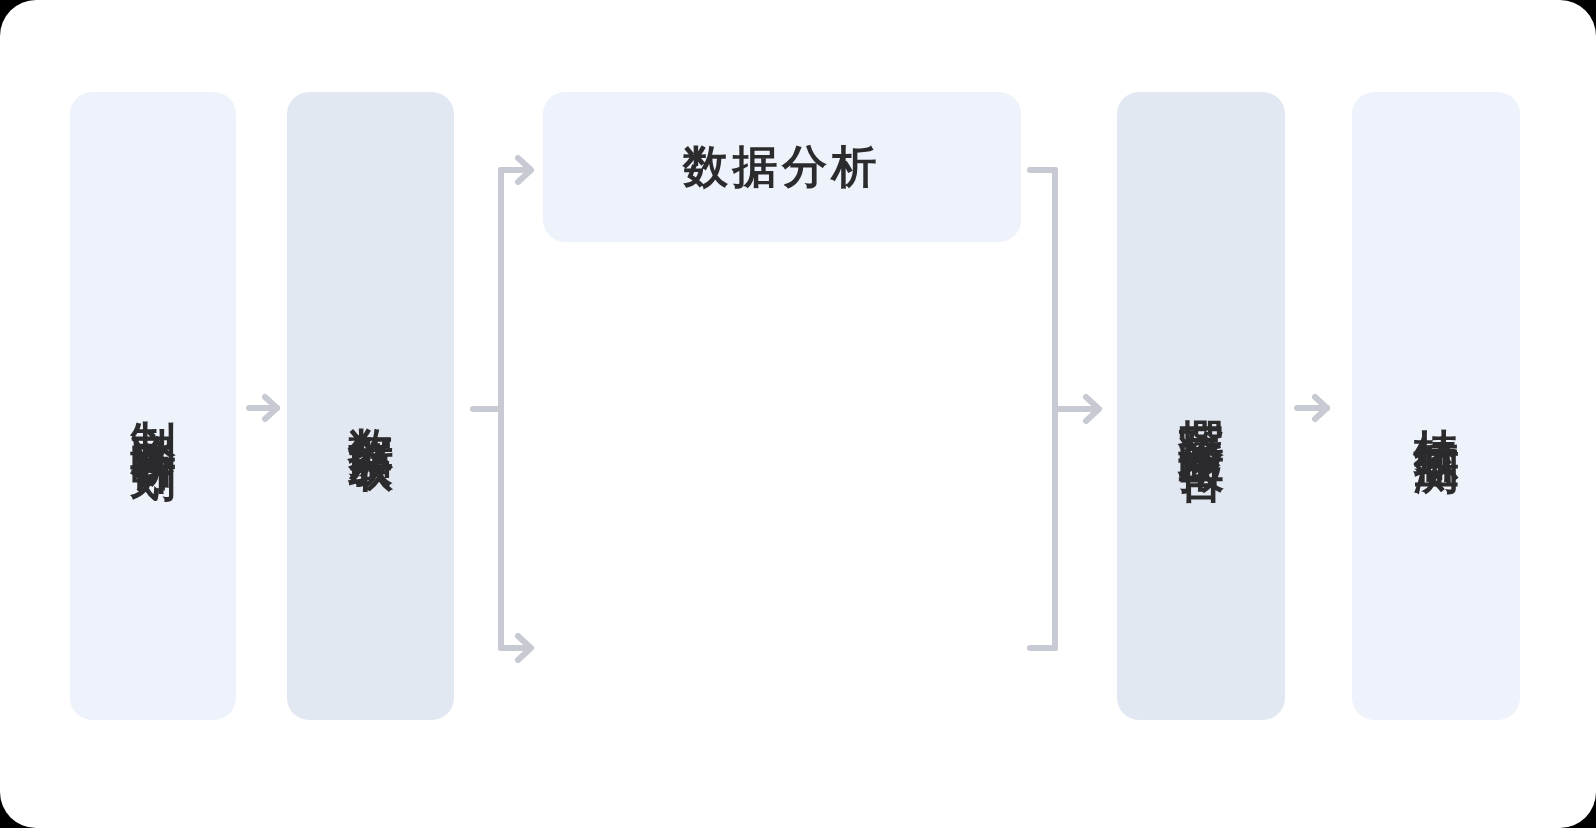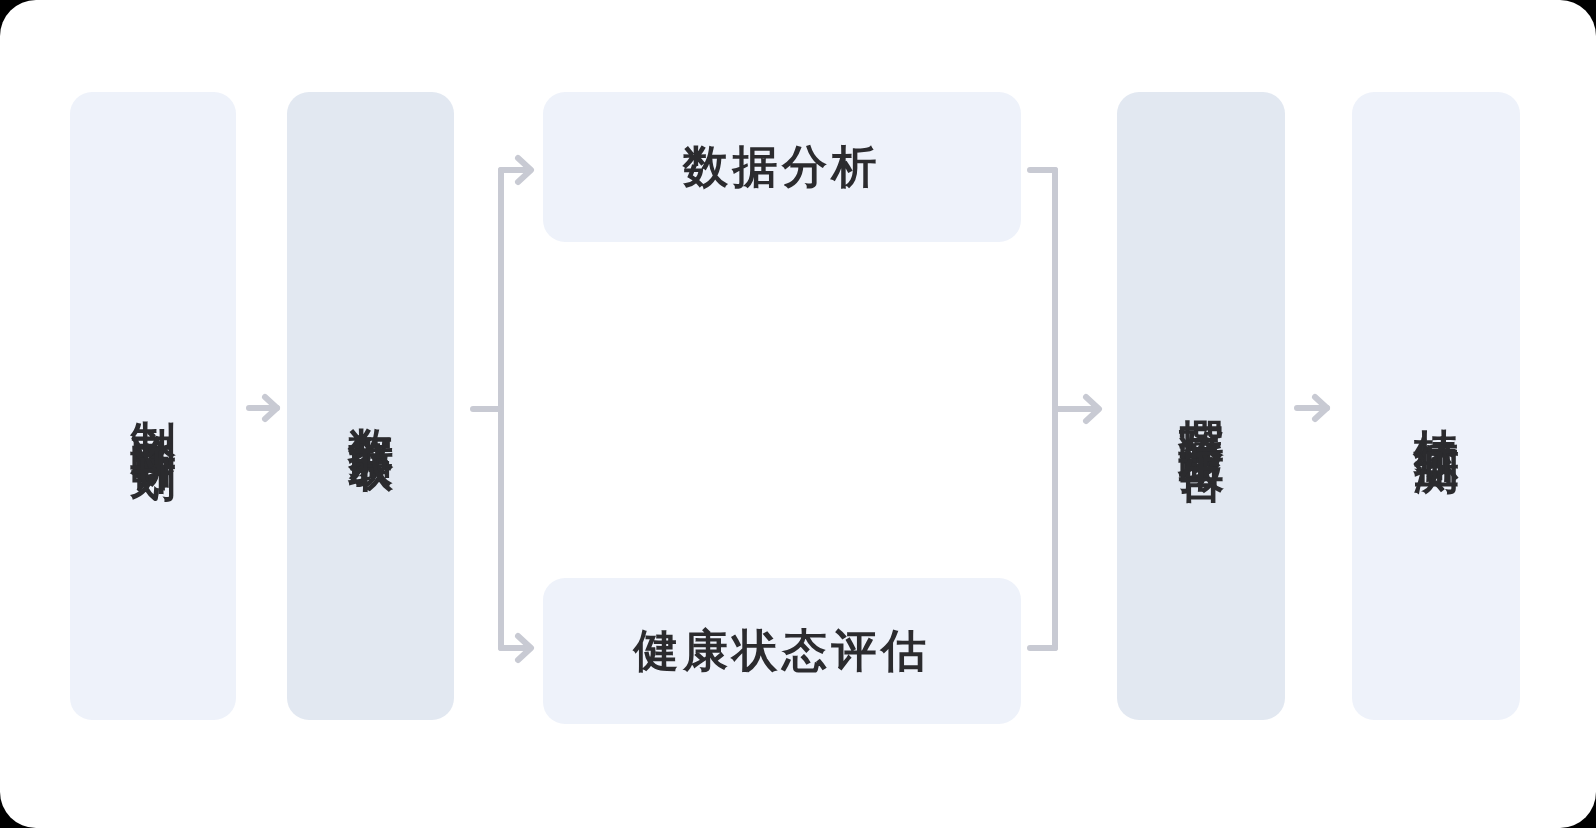--- a/index.html
+++ b/index.html
@@ -147,23 +147,20 @@
 
   <div id="node-acquire" class="node vertical tone-deep">
     <span class="node-label">数据获取</span>
   </div>
 
   <div id="node-analysis" class="node horizontal tone-light">
     <span class="node-label">数据分析</span>
   </div>
 
 
-  <div id="node-health" class="node horizontal tone-light">
-    <span class="node-label">健康状态评估</span>
-  </div>
 
   <div id="node-report" class="node vertical tone-deep">
     <span class="node-label">撰写诊断报告</span>
   </div>
 
   <div id="node-monitor" class="node vertical tone-light">
     <span class="node-label">持续监测</span>
   </div>
 
 </div>

